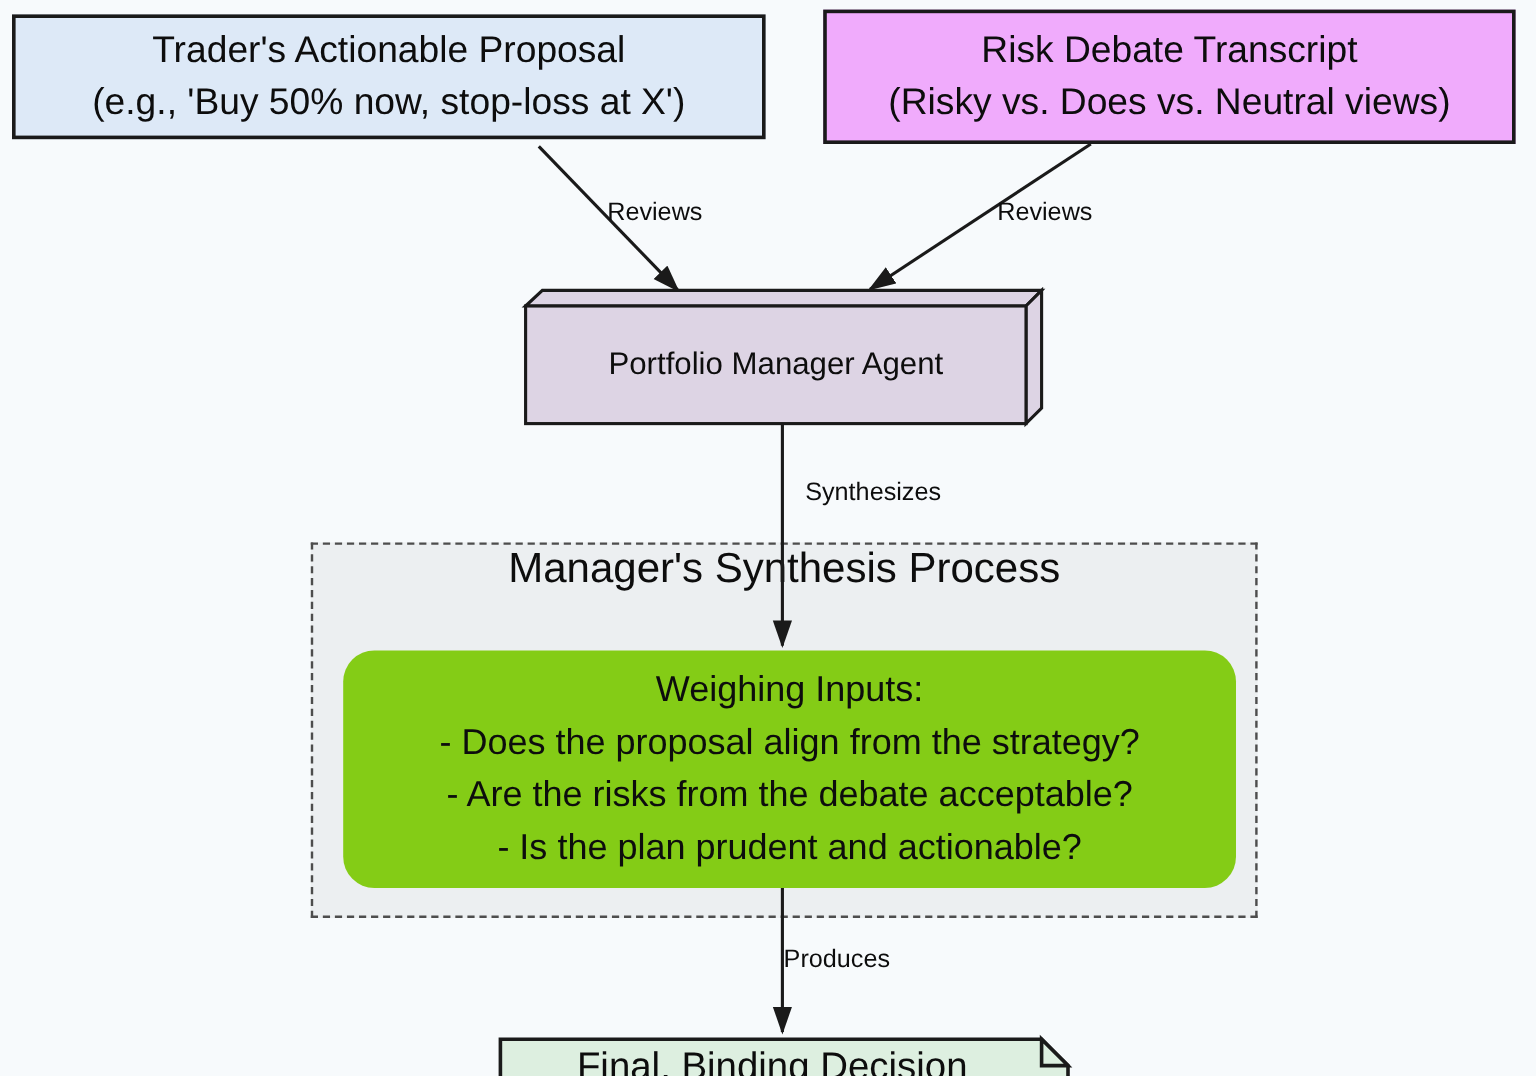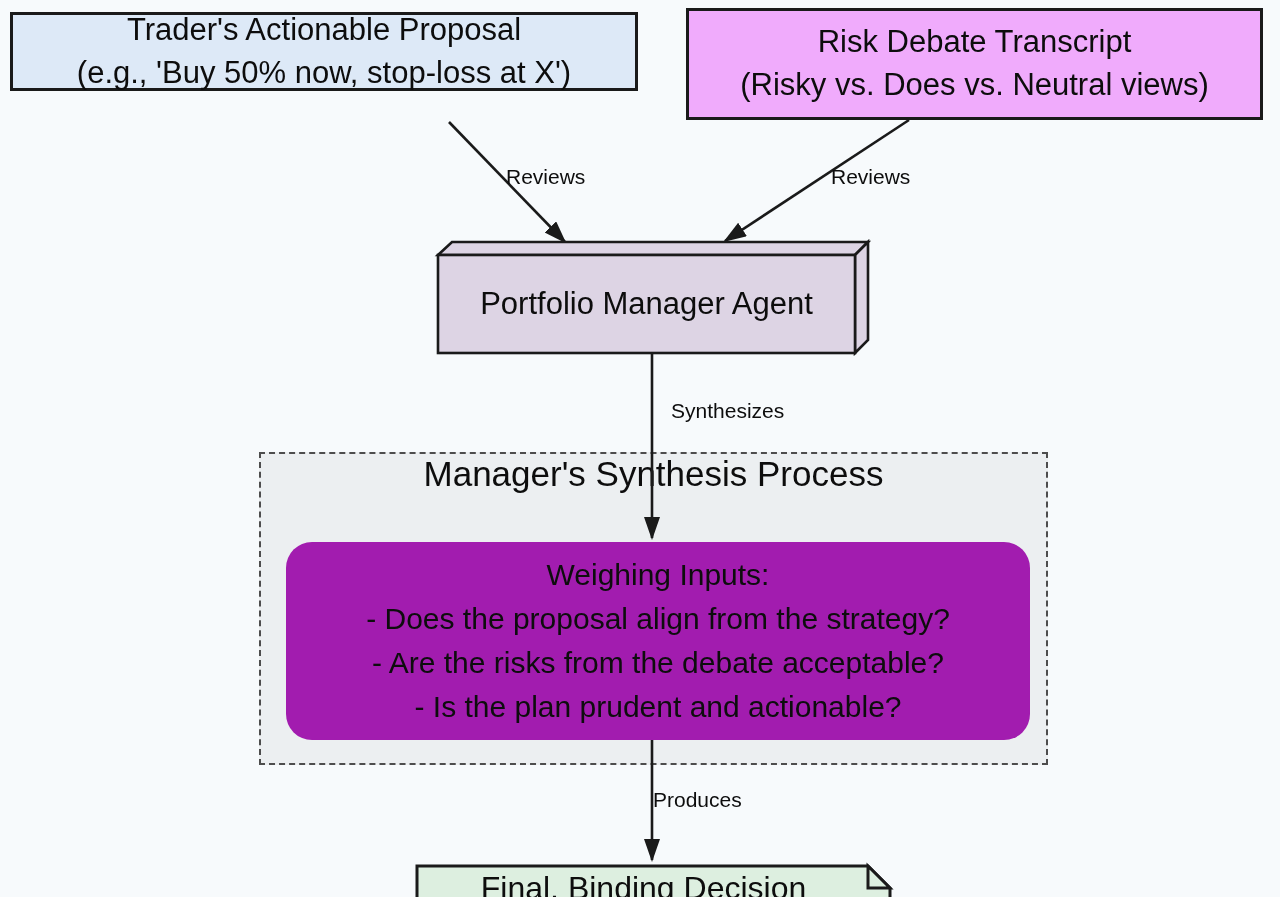--- a/index.html
+++ b/index.html
@@ -17,21 +17,21 @@
     border: 3px solid #1a1a1a;
     box-sizing: border-box;
     display: flex;
     flex-direction: column;
     align-items: center;
     justify-content: center;
     text-align: center;
     font-size: 31px;
     line-height: 1.38;
   }
-  .node-trader { left: 10px; top: 12px; width: 628px; height: 79px; }
+  .node-trader { left: 10px; top: 12px; width: 628px; height: 104px; }
   .node-risk   { left: 686px; top: 8px; width: 577px; height: 112px; }
   .cluster {
     position: absolute;
     left: 259px; top: 452px; width: 789px; height: 313px;
     border: 2px dashed #4d4d4d;
     box-sizing: border-box;
   }
   .cluster-title {
     text-align: center;
     font-size: 35px;
@@ -55,21 +55,21 @@
     pointer-events: none;
   }
   .pm-text {
     position: absolute;
     left: 438px; top: 255px; width: 417px; height: 98px;
     display: flex;
     flex-direction: column;
     align-items: center;
     justify-content: center;
     text-align: center;
-    font-size: 31px;
+    font-size: 26px;
     line-height: 1.38;
   }
   .final-text {
     position: absolute;
     left: 417px; top: 870px; width: 453px;
     text-align: center;
     font-size: 32px;
   }
   .edge-label {
     position: absolute;
@@ -83,21 +83,21 @@
 </style>
 </head>
 <body>
 
 <div class="canvas" style="background-color: rgb(247, 250, 252);">
 
   <div class="cluster" style="background-color: rgb(236, 239, 241);">
     <div class="cluster-title">Manager's Synthesis Process</div>
   </div>
 
-  <div class="weighing" style="background-color: #a21caf;">
+  <div class="weighing" style="background-color: #84cc16;">
     <span>Weighing Inputs:</span>
     <span>- Does the proposal align from the strategy?</span>
     <span>- Are the risks from the debate acceptable?</span>
     <span>- Is the plan prudent and actionable?</span>
   </div>
 
   <div class="node node-trader" style="background-color: rgb(221, 233, 247);">
     <span>Trader's Actionable Proposal</span>
     <span>(e.g., 'Buy 50% now, stop-loss at X')</span>
   </div>

